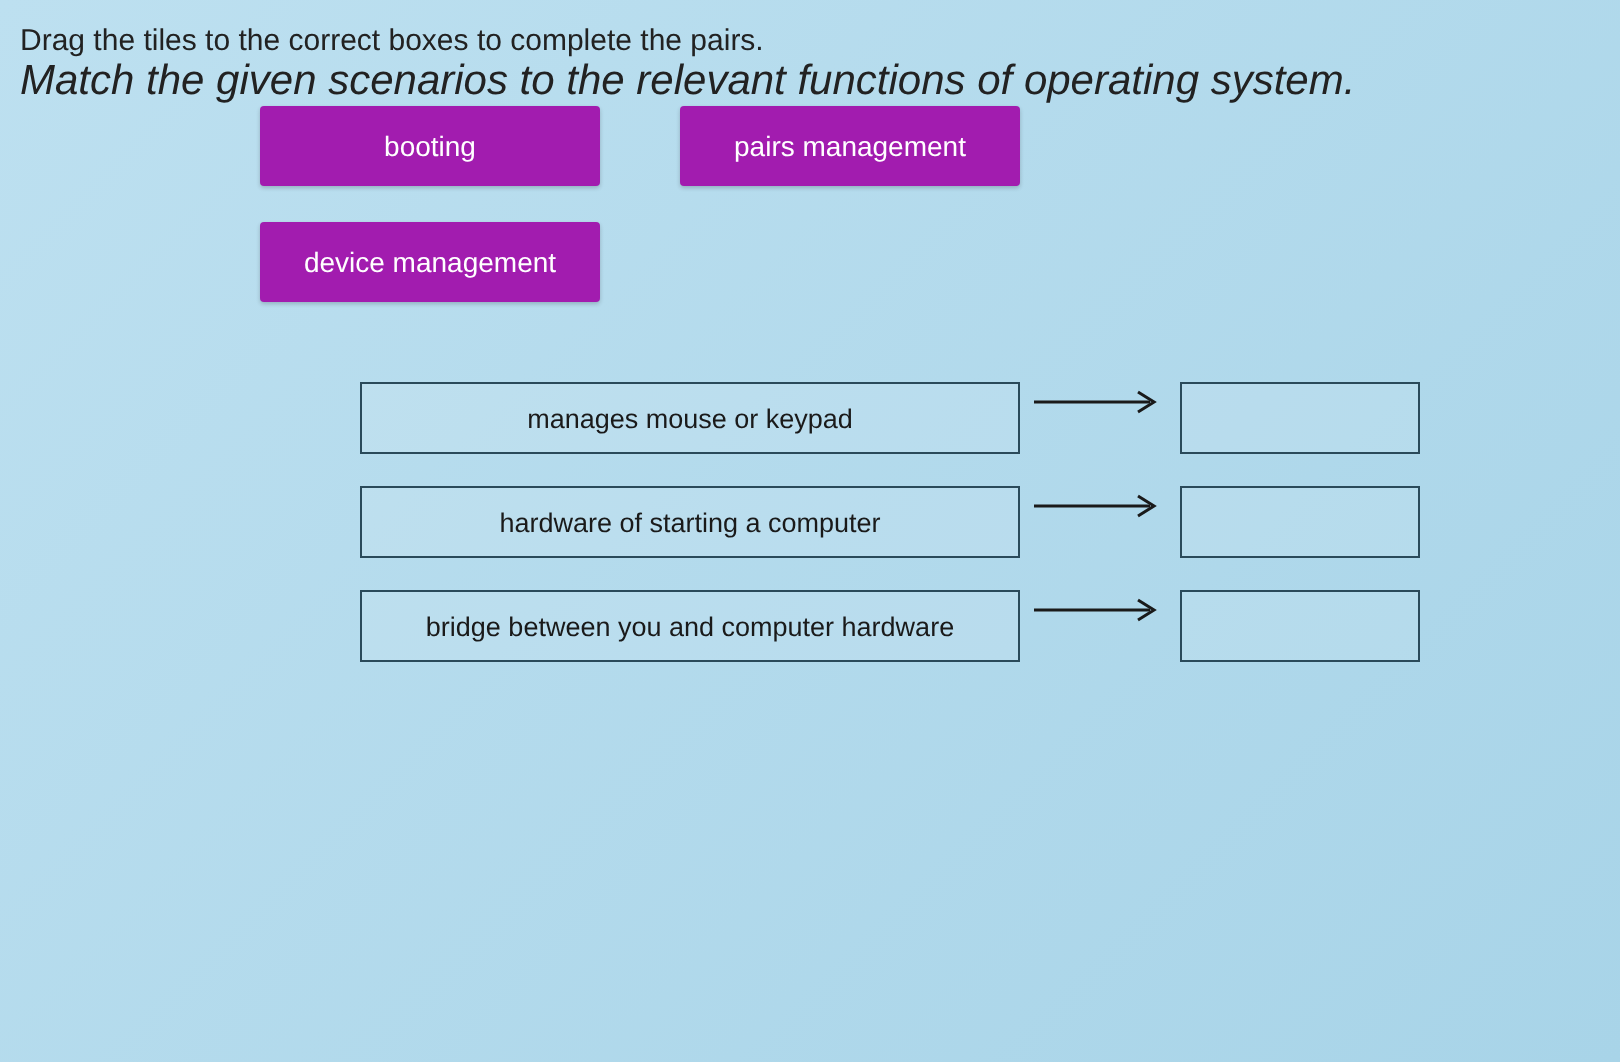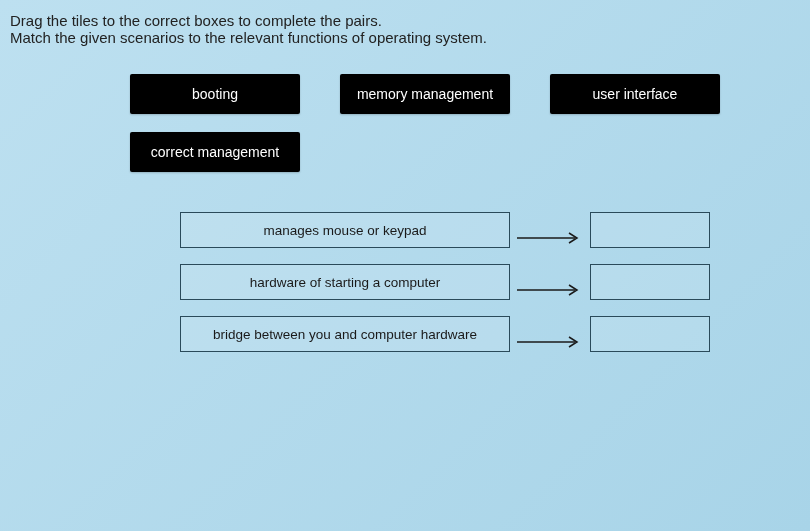--- a/index.html
+++ b/index.html
@@ -10,52 +10,52 @@
     height: 531px;
     padding: 12px 10px;
     color: #1a1a1a;
     overflow: hidden;
   }
   .instruction1 {
     font-size: 15px;
     color: #222;
   }
   .instruction2 {
-    font-size: 15px;
+    font-size: 21px;
     color: #222;
-    margin-bottom: 28px;
+    font-style: italic;
   }
   .tiles-area {
     margin-left: 120px;
     margin-bottom: 40px;
   }
   .tiles-row {
     display: flex;
     gap: 40px;
     margin-bottom: 18px;
   }
   .tile {
-    background: #000000;
+    background: #a21caf;
     color: #fff;
     width: 170px;
     height: 40px;
     display: flex;
     align-items: center;
     justify-content: center;
     font-size: 14px;
     border-radius: 2px;
     cursor: grab;
     box-shadow: 0 1px 2px rgba(0,0,0,0.2);
   }
   .pairs-area {
     margin-left: 170px;
   }
   .pair-row {
     display: flex;
-    align-items: flex-end;
+    align-items: flex-start;
     margin-bottom: 16px;
   }
   .scenario-box {
     width: 330px;
     height: 36px;
     border: 1px solid #2a4a5a;
     background: rgba(255,255,255,0.1);
     display: flex;
     align-items: center;
     justify-content: center;
@@ -80,25 +80,24 @@
 </style>
 </head>
 <body>
 
 <div class="instruction1">Drag the tiles to the correct boxes to complete the pairs.</div>
 <div class="instruction2">Match the given scenarios to the relevant functions of operating system.</div>
 
 <div class="tiles-area">
   <div class="tiles-row">
     <div class="tile">booting</div>
-    <div class="tile">memory management</div>
-    <div class="tile">user interface</div>
+    <div class="tile">pairs management</div>
   </div>
   <div class="tiles-row">
-    <div class="tile">correct management</div>
+    <div class="tile">device management</div>
   </div>
 </div>
 
 <div class="pairs-area">
 
   <div class="pair-row">
     <div class="scenario-box">manages mouse or keypad</div>
     <div class="arrow">
       <svg viewBox="0 0 70 14">
           <line x1="2" y1="7" x2="60" y2="7" stroke="#1a1a1a" stroke-width="1.5"></line>

